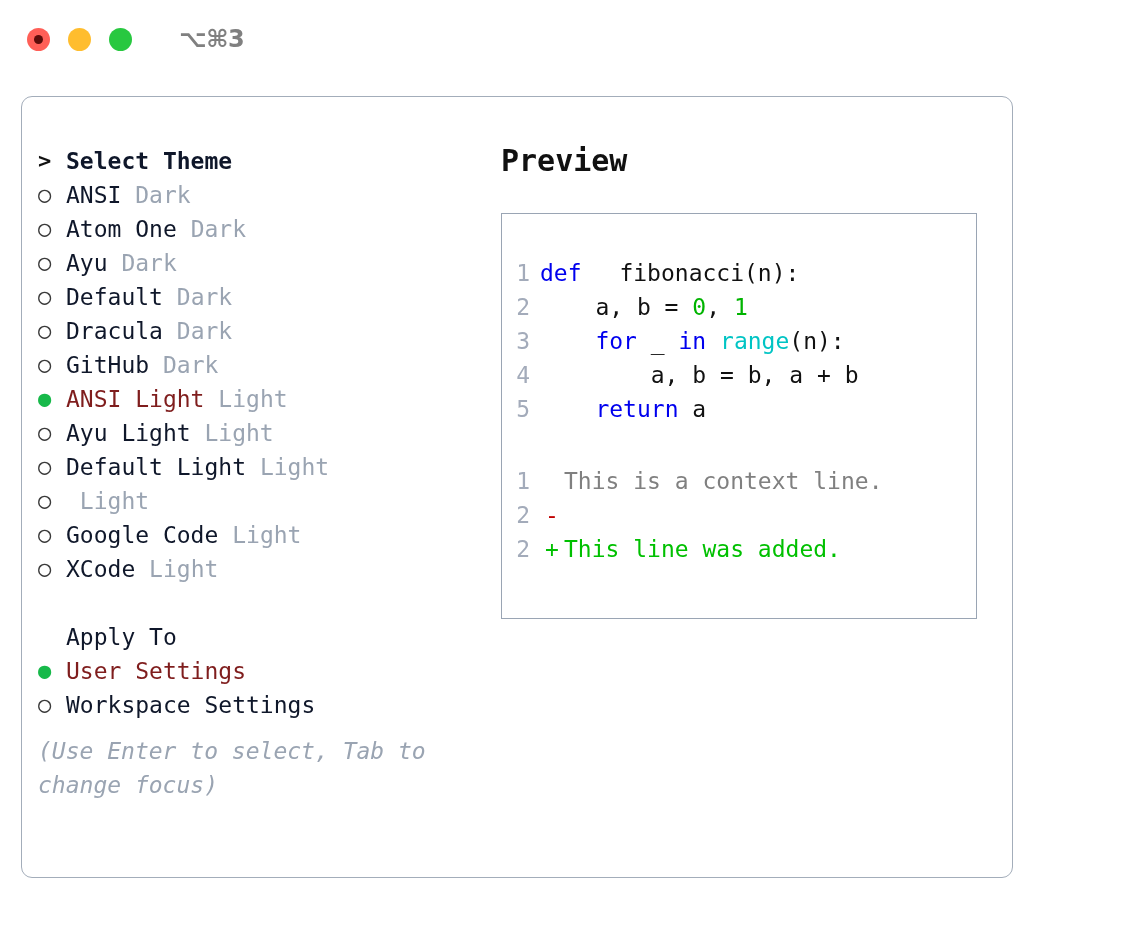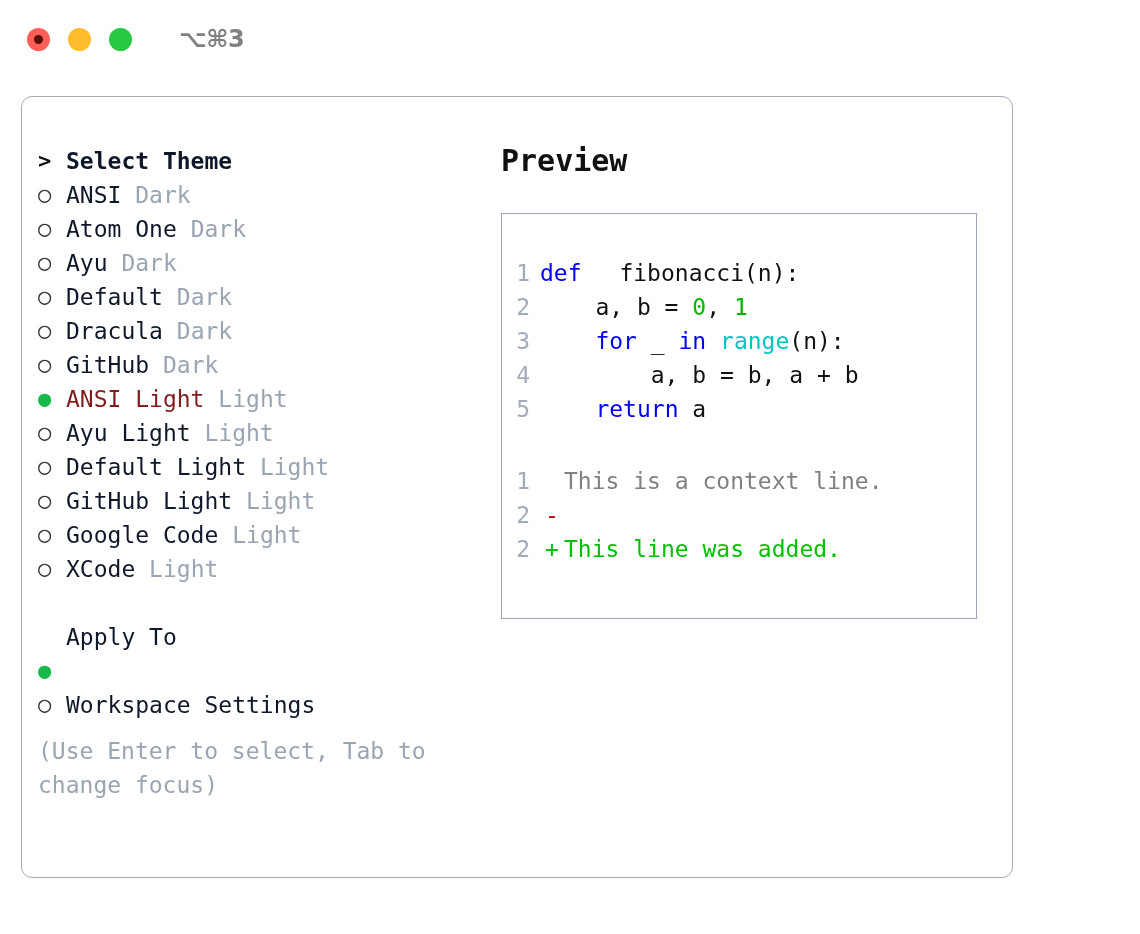--- a/index.html
+++ b/index.html
@@ -106,20 +106,21 @@
   .suffix     { color: #9aa4b2; }
 
   .spacer { height: 34px; }
 
   .hint {
     margin-top: 12px;
     color: #9aa4b2;
     font-size: 23px;
     line-height: 34px;
     width: 420px;
+    font-style: italic;
   }
 
   
   .right-col {
     position: absolute;
     left: 479px;
     top: 47px;
     width: 490px;
   }
   .preview-title {
@@ -197,34 +198,34 @@
     <div id="theme-list">
         <div class="row"><span class="marker">○</span><span class="label">ANSI</span><span> </span><span class="suffix">Dark</span></div>
         <div class="row"><span class="marker">○</span><span class="label">Atom One</span><span> </span><span class="suffix">Dark</span></div>
         <div class="row"><span class="marker">○</span><span class="label">Ayu</span><span> </span><span class="suffix">Dark</span></div>
         <div class="row"><span class="marker">○</span><span class="label">Default</span><span> </span><span class="suffix">Dark</span></div>
         <div class="row"><span class="marker">○</span><span class="label">Dracula</span><span> </span><span class="suffix">Dark</span></div>
         <div class="row"><span class="marker">○</span><span class="label">GitHub</span><span> </span><span class="suffix">Dark</span></div>
         <div class="row"><span class="marker sel">●</span><span class="label sel">ANSI Light</span><span> </span><span class="suffix">Light</span></div>
         <div class="row"><span class="marker">○</span><span class="label">Ayu Light</span><span> </span><span class="suffix">Light</span></div>
         <div class="row"><span class="marker">○</span><span class="label">Default Light</span><span> </span><span class="suffix">Light</span></div>
-        <div class="row"><span class="marker">○</span><span class="label">GitHub Light</span><span> </span><span class="suffix">Light</span></div>
+        <div class="row"><span class="marker">○</span><span> </span><span class="suffix">Light</span></div>
         <div class="row"><span class="marker">○</span><span class="label">Google Code</span><span> </span><span class="suffix">Light</span></div>
         <div class="row"><span class="marker">○</span><span class="label">XCode</span><span> </span><span class="suffix">Light</span></div>
       </div>
 
     <div class="spacer"></div>
 
     <div class="row">
       <span class="marker blank"> </span>
       <span class="label">Apply To</span>
     </div>
 
     <div id="apply-list">
-        <div class="row"><span class="marker sel">●</span></div>
+        <div class="row"><span class="marker sel">●</span><span class="label sel">User Settings</span></div>
         <div class="row"><span class="marker">○</span><span class="label">Workspace Settings</span></div>
       </div>
 
     <div class="hint">(Use Enter to select, Tab to change focus)</div>
   </div>
 
   <div class="right-col">
     <div class="preview-title">Preview</div>
 
     <div class="code-box">

